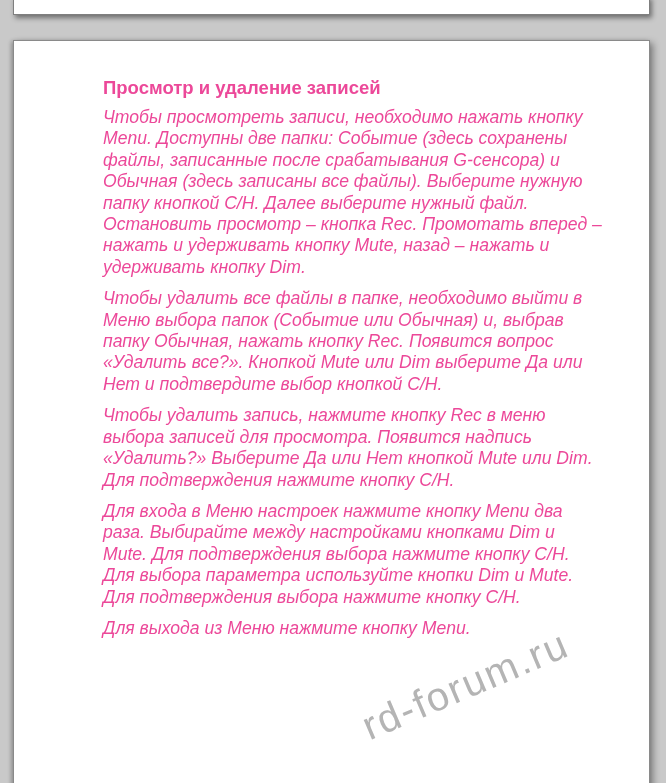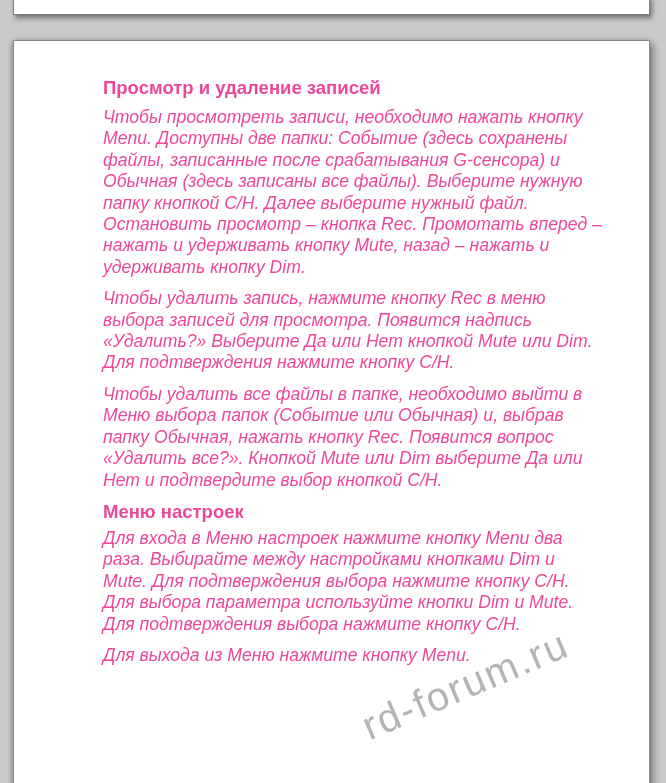--- a/index.html
+++ b/index.html
@@ -80,25 +80,24 @@
 
 <div class="prev-page"></div>
 
 <div class="main-page">
   <div class="content">
 
     <div class="heading">Просмотр и удаление записей</div>
 
     <div class="para">Чтобы просмотреть записи, необходимо нажать кнопку<br>Menu. Доступны две папки: Событие (здесь сохранены<br>файлы, записанные после срабатывания G-сенсора) и<br>Обычная (здесь записаны все файлы). Выберите нужную<br>папку кнопкой C/H. Далее выберите нужный файл.<br>Остановить просмотр – кнопка Rec. Промотать вперед –<br>нажать и удерживать кнопку Mute, назад – нажать и<br>удерживать кнопку Dim.</div>
 
+    <div class="para">Чтобы удалить все файлы в папке, необходимо выйти в<br>Меню выбора папок (Событие или Обычная) и, выбрав<br>папку Обычная, нажать кнопку Rec. Появится вопрос<br>«Удалить все?». Кнопкой Mute или Dim выберите Да или<br>Нет и подтвердите выбор кнопкой C/H.</div>
+
     <div class="para">Чтобы удалить запись, нажмите кнопку Rec в меню<br>выбора записей для просмотра. Появится надпись<br>«Удалить?» Выберите Да или Нет кнопкой Mute или Dim.<br>Для подтверждения нажмите кнопку C/H.</div>
 
-    <div class="para">Чтобы удалить все файлы в папке, необходимо выйти в<br>Меню выбора папок (Событие или Обычная) и, выбрав<br>папку Обычная, нажать кнопку Rec. Появится вопрос<br>«Удалить все?». Кнопкой Mute или Dim выберите Да или<br>Нет и подтвердите выбор кнопкой C/H.</div>
-
-    <div class="heading second">Меню настроек</div>
 
     <div class="para">Для входа в Меню настроек нажмите кнопку Menu два<br>раза. Выбирайте между настройками кнопками Dim и<br>Mute. Для подтверждения выбора нажмите кнопку C/H.<br>Для выбора параметра используйте кнопки Dim и Mute.<br>Для подтверждения выбора нажмите кнопку C/H.</div>
 
     <div class="para">Для выхода из Меню нажмите кнопку Menu.</div>
 
   </div>
 
   <div class="watermark">rd-forum.ru</div>
 </div>
 

